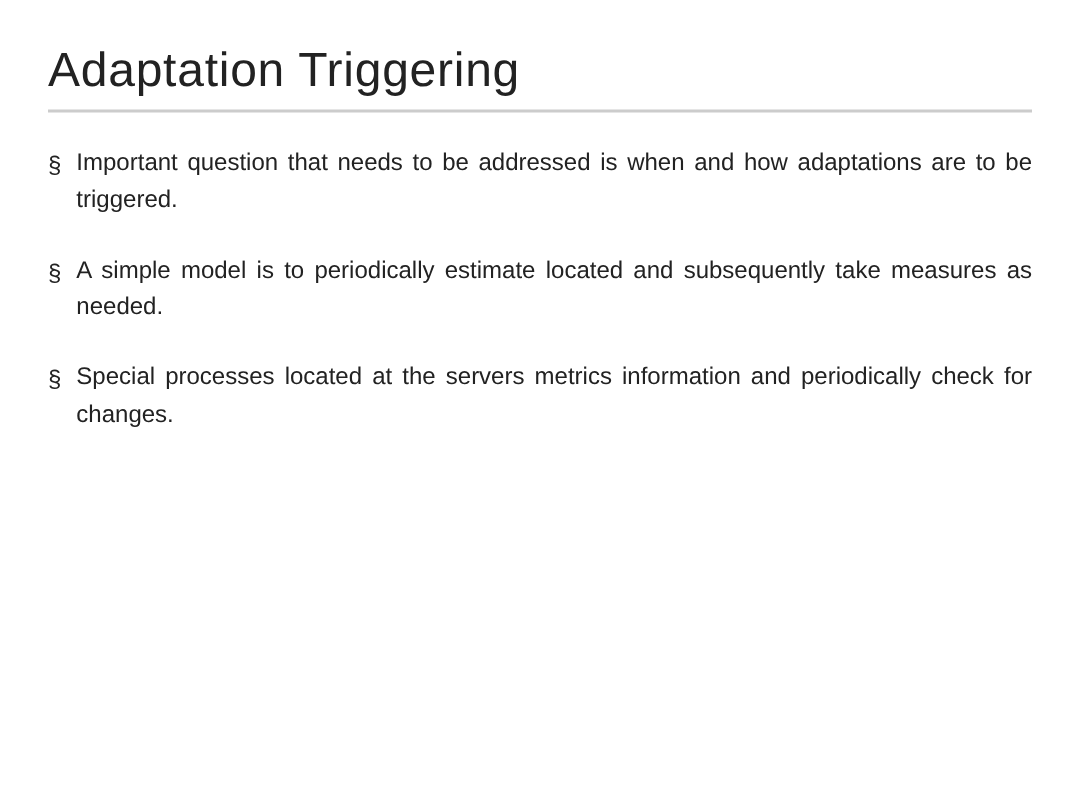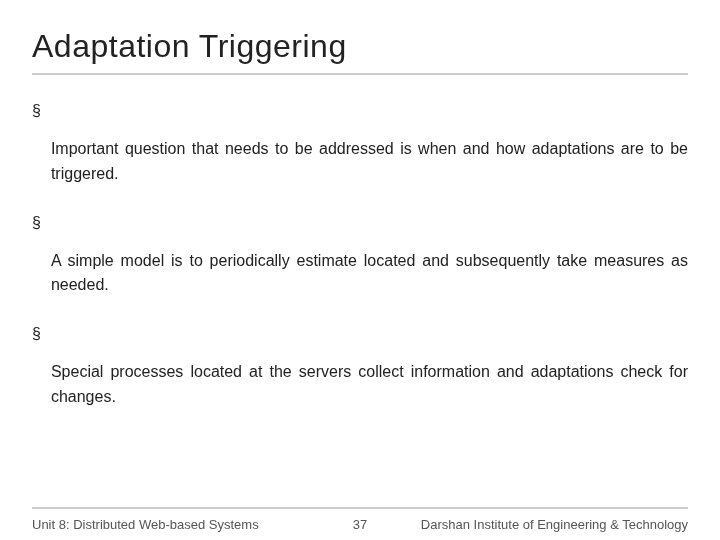--- a/index.html
+++ b/index.html
@@ -55,21 +55,20 @@
       margin-top: 2px;
       flex-shrink: 0;
       line-height: 1.5;
     }
 
     .bullet-text {
       font-size: 16px;
       color: #222222;
       line-height: 1.55;
       text-align: justify;
-      margin-top: 40px;
     }
 
     .footer {
       border-top: 2px solid #cccccc;
       padding: 8px 0;
       display: flex;
       align-items: center;
       gap: 0;
     }
 
@@ -108,23 +107,18 @@
       <span class="bullet-text">Important question that needs to be addressed is when and how adaptations are to be triggered.</span>
     </div>
 
     <div class="bullet-item">
       <span class="bullet-icon">§</span>
       <span class="bullet-text">A simple model is to periodically estimate located and subsequently take measures as needed.</span>
     </div>
 
     <div class="bullet-item">
       <span class="bullet-icon">§</span>
-      <span class="bullet-text">Special processes located at the servers collect information and adaptations check for changes.</span>
+      <span class="bullet-text">Special processes located at the servers metrics information and periodically check for changes.</span>
     </div>
 
   </div>
 
-  <div class="footer">
-    <span class="footer-left">Unit 8: Distributed Web-based Systems</span>
-    <span class="footer-page">37</span>
-    <span class="footer-right">Darshan Institute of Engineering &amp; Technology</span>
-  </div>
 </div>
 
 </body></html>

